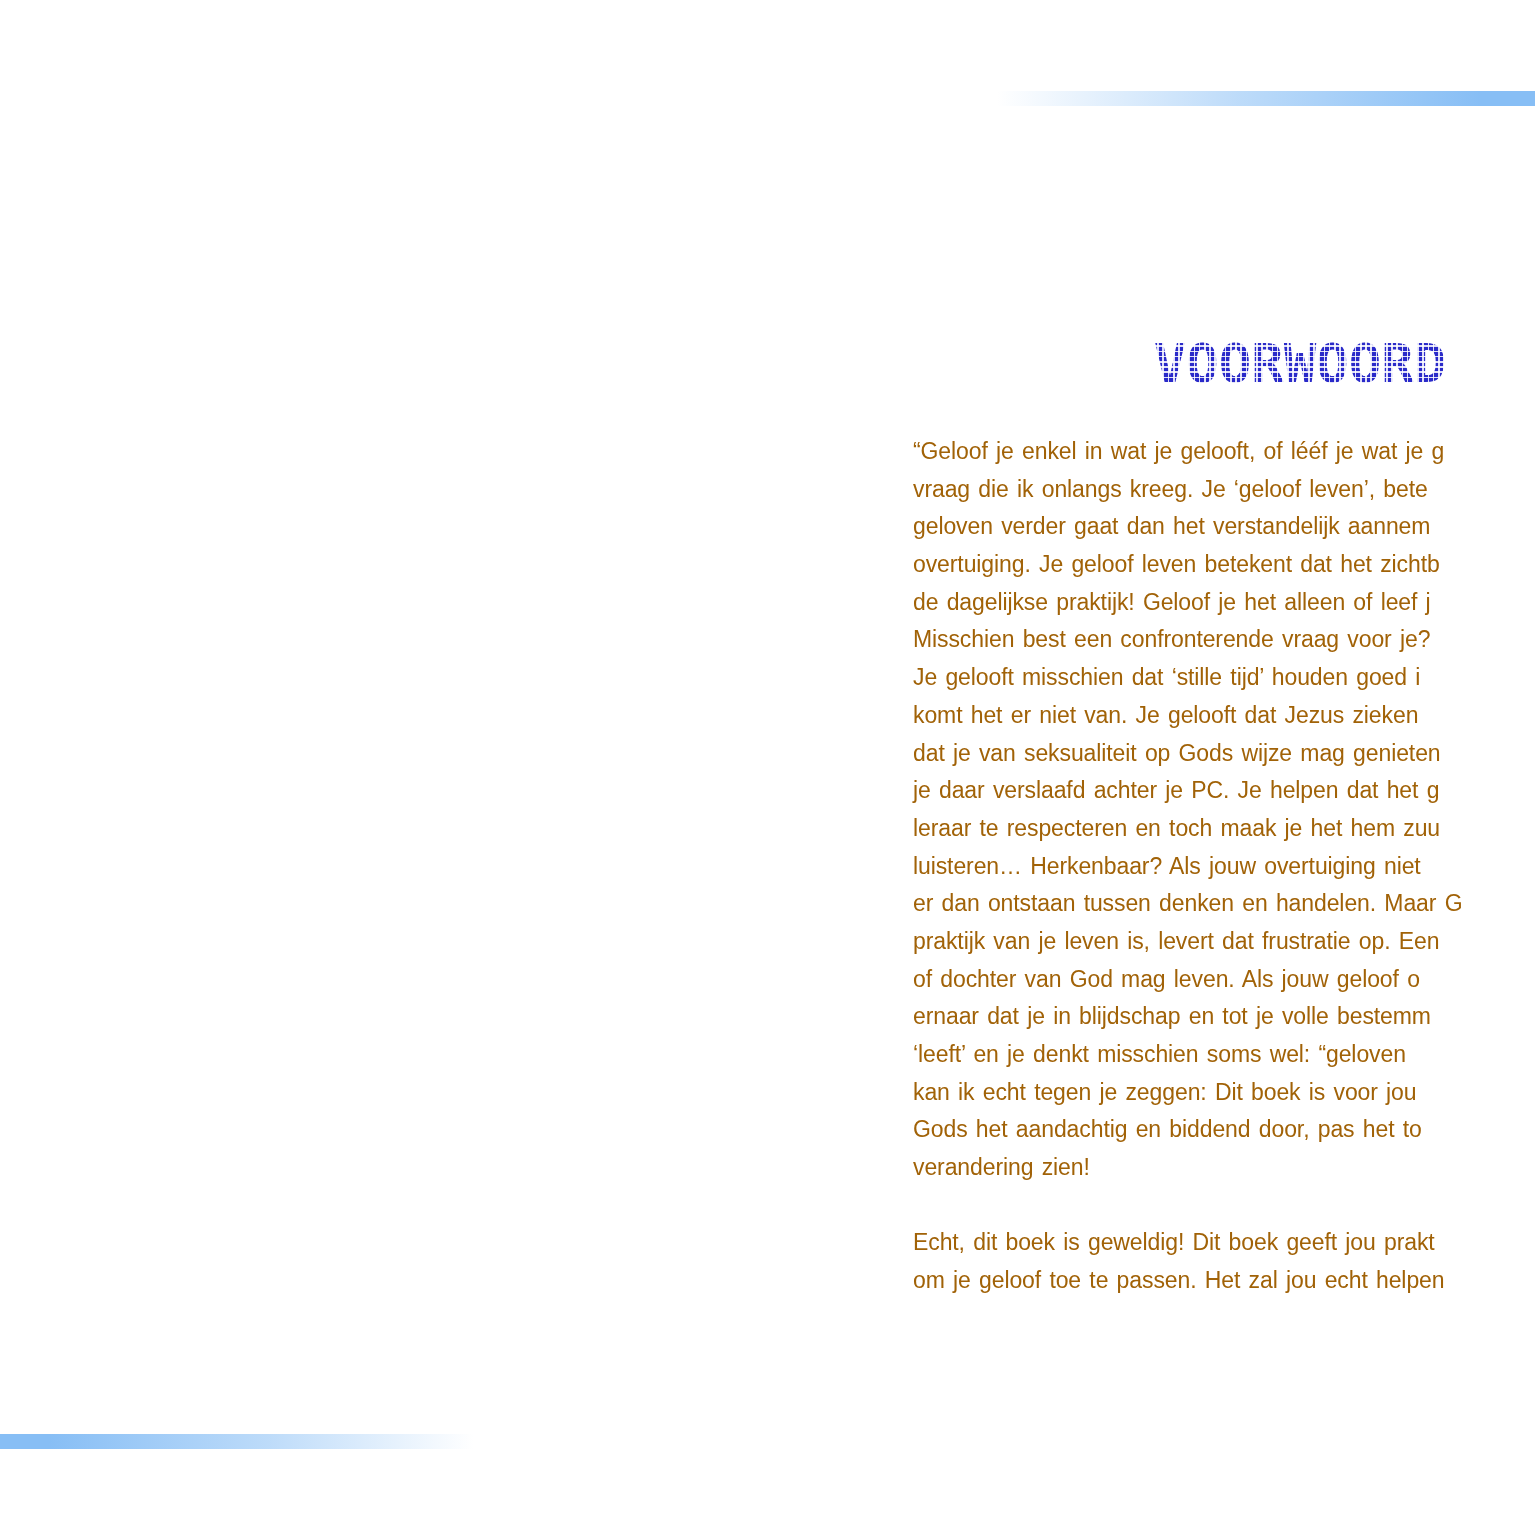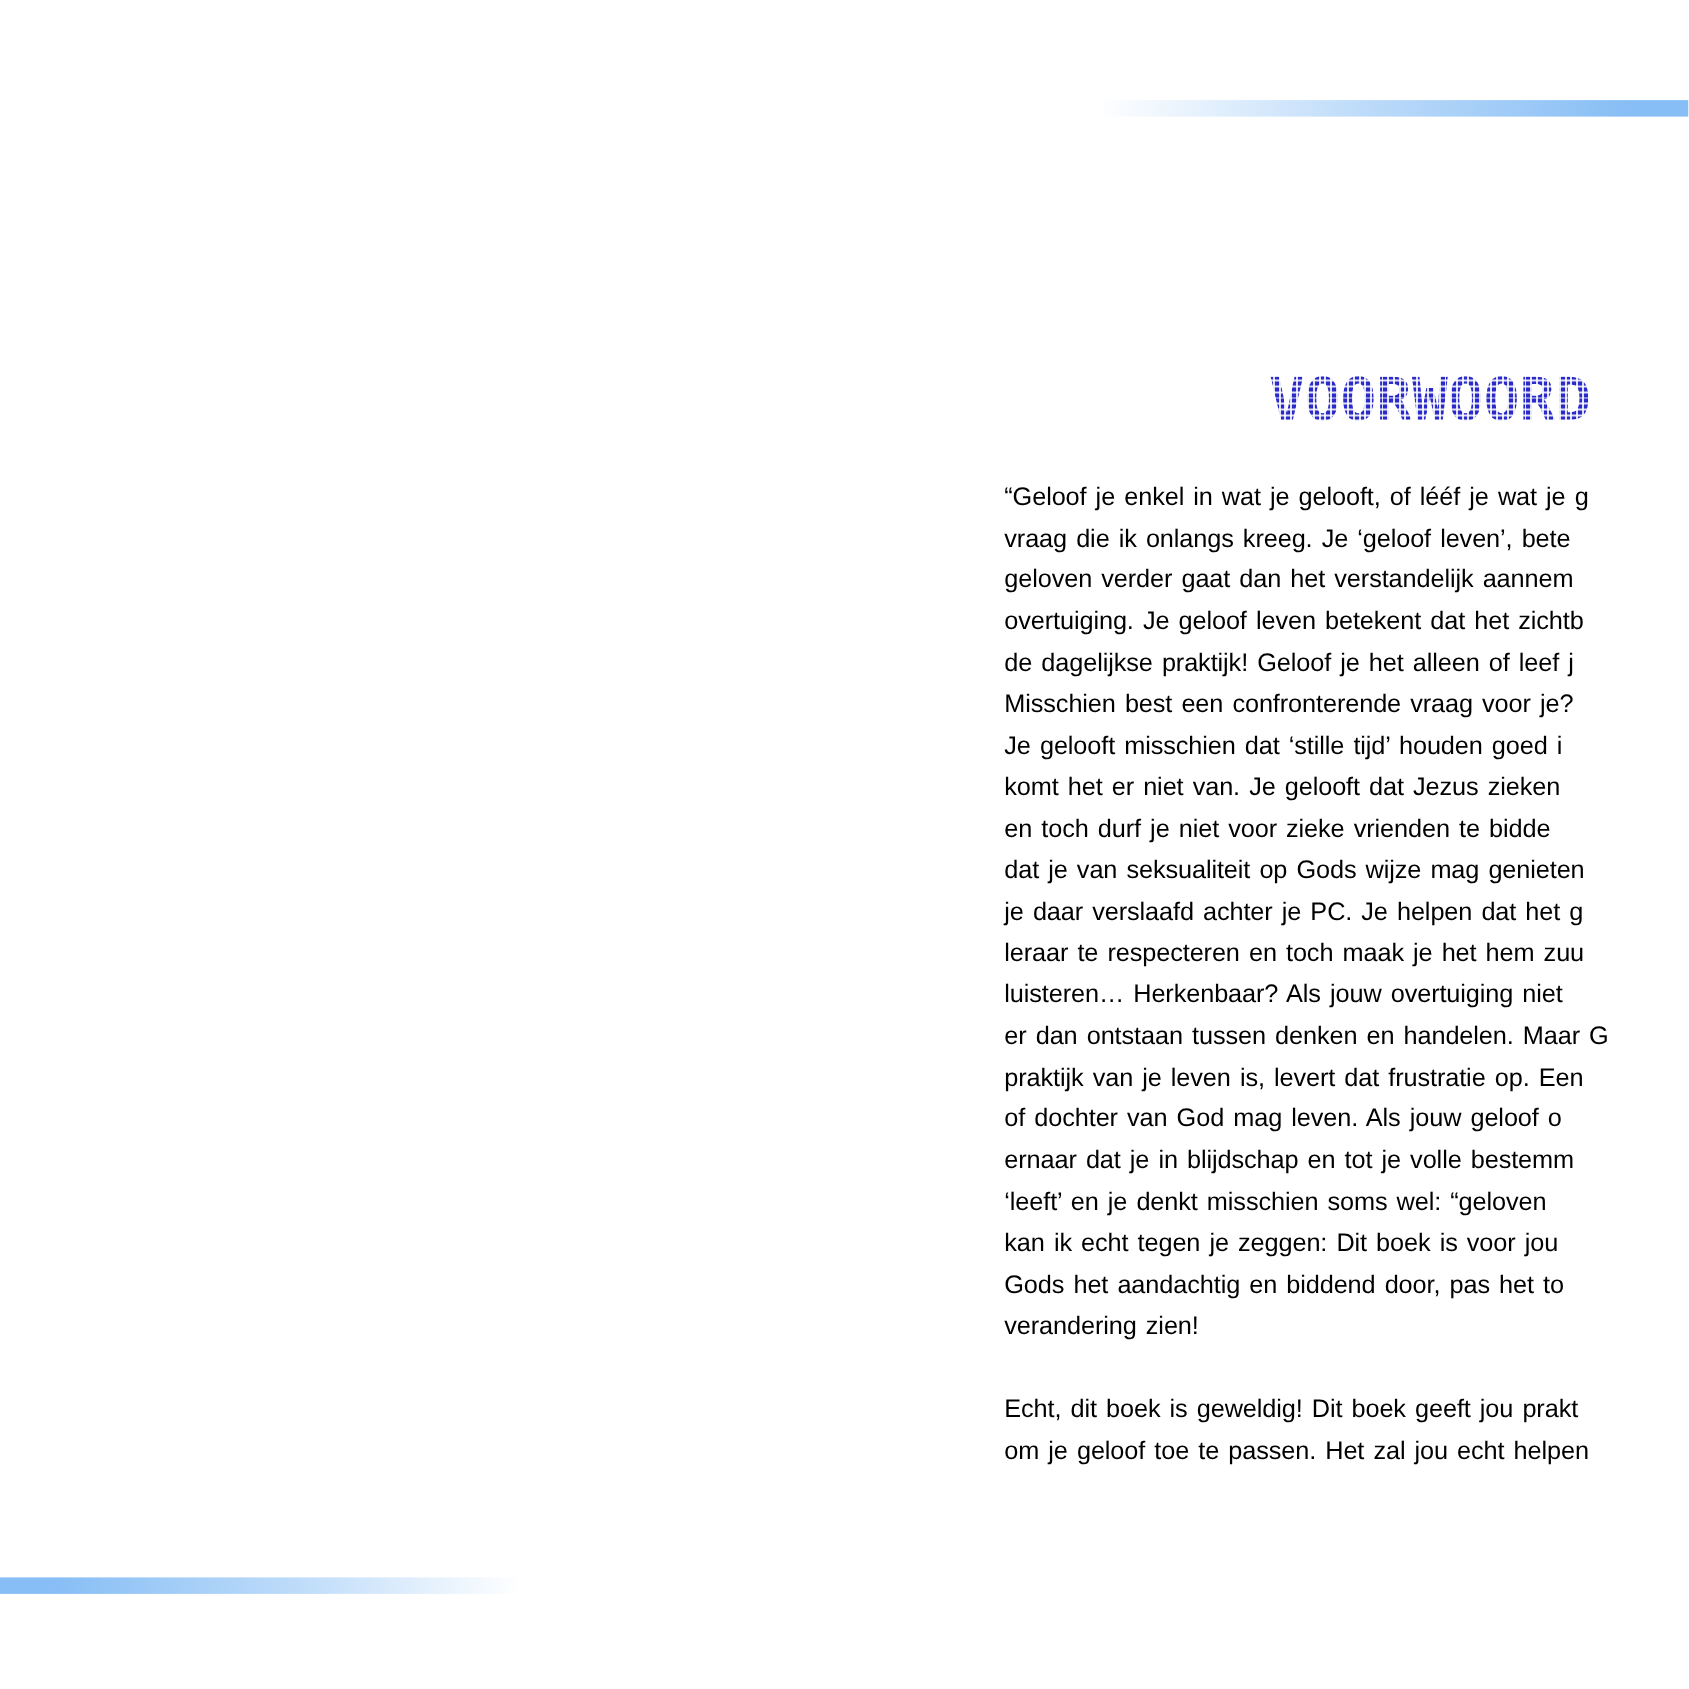--- a/index.html
+++ b/index.html
@@ -61,21 +61,21 @@
       repeating-linear-gradient(180deg, rgba(255,255,255,0.85) 0 1.7px, rgba(255,255,255,0) 1.7px 5.2px),
       repeating-linear-gradient(90deg,  rgba(255,255,255,0.85) 0 1.7px, rgba(255,255,255,0) 1.7px 5.2px);
   }
 
   
   .body-text {
     position: absolute;
     left: 0; top: 433px;
     font-size: 23px;
     line-height: 37.7px;
-    color: #000000;
+    color: #a16207;
     letter-spacing: -0.1px;
     word-spacing: 2px;
     white-space: nowrap;
   }
   .line { height: 37.7px; }
 </style>
 </head>
 <body>
 
 <div class="accent-bar top"></div>
@@ -92,21 +92,20 @@
 
   <div class="body-text">
     <div class="line">“Geloof je enkel in wat je gelooft, of lééf je wat je g</div>
     <div class="line">vraag die ik onlangs kreeg. Je ‘geloof leven’, bete</div>
     <div class="line">geloven verder gaat dan het verstandelijk aannem</div>
     <div class="line">overtuiging. Je geloof leven betekent dat het zichtb</div>
     <div class="line">de dagelijkse praktijk! Geloof je het alleen of leef j</div>
     <div class="line">Misschien best een confronterende vraag voor je?</div>
     <div class="line">Je gelooft misschien dat ‘stille tijd’ houden goed i</div>
     <div class="line">komt het er niet van. Je gelooft dat Jezus zieken</div>
-    <div class="line">en toch durf je niet voor zieke vrienden te bidde</div>
     <div class="line">dat je van seksualiteit op Gods wijze mag genieten</div>
     <div class="line">je daar verslaafd achter je PC. Je helpen dat het g</div>
     <div class="line">leraar te respecteren en toch maak je het hem zuu</div>
     <div class="line">luisteren… Herkenbaar?  Als jouw overtuiging niet</div>
     <div class="line">er dan ontstaan tussen denken en handelen. Maar G</div>
     <div class="line">praktijk van je leven is, levert dat frustratie op.  Een</div>
     <div class="line">of dochter van God mag leven. Als jouw geloof o</div>
     <div class="line">ernaar dat je in blijdschap en tot je volle bestemm</div>
     <div class="line">‘leeft’ en je denkt misschien soms wel: “geloven</div>
     <div class="line">kan ik echt tegen je zeggen: Dit boek is voor jou</div>

